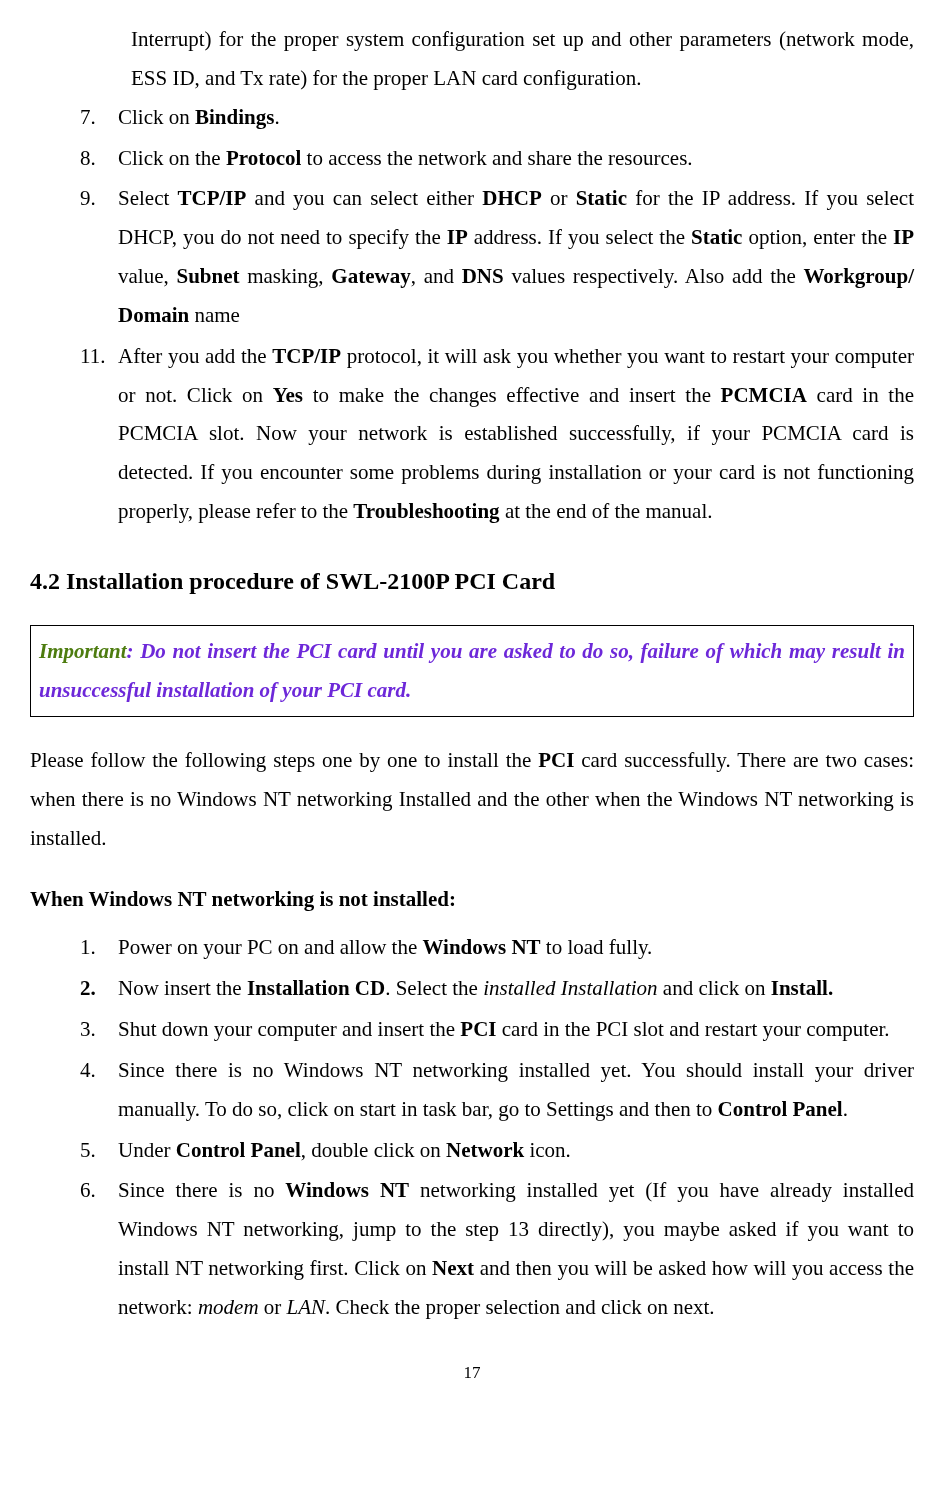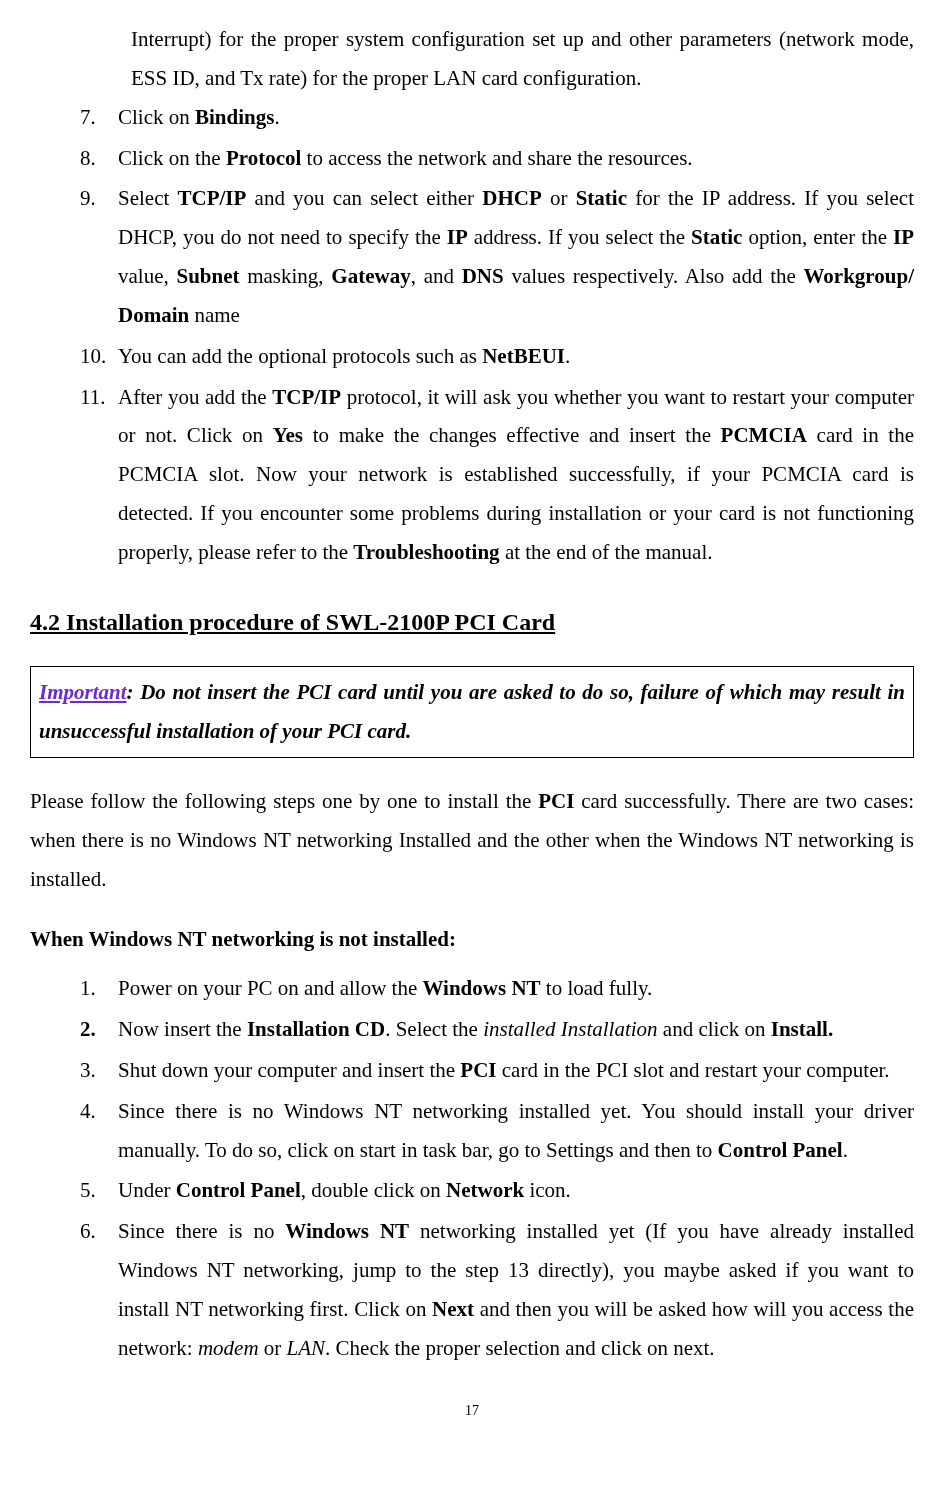--- a/index.html
+++ b/index.html
@@ -28,51 +28,49 @@
     text-align: justify;
     flex: 1;
   }
   .cont-indent {
     margin-left: 101px;
     text-align: justify;
   }
   h2.section-head {
     font-size: 24px;
     font-weight: bold;
-    text-decoration: underline;
     margin-top: 28px;
     margin-bottom: 22px;
   }
   .important-box {
     border: 1px solid #000;
     padding: 6px 8px;
     font-style: italic;
     font-weight: bold;
     text-align: justify;
     line-height: 1.85;
     margin-bottom: 24px;
   }
   .important-label {
-    color: #6d28d9;
-    text-decoration: underline;
+    color: #4d7c0f;
   }
   .important-rest {
-    color: #000000;
+    color: #6d28d9;
   }
   .para {
     text-align: justify;
     margin-bottom: 22px;
   }
   .sub-head {
     font-weight: bold;
     margin-bottom: 10px;
   }
   .page-num {
     text-align: center;
-    font-size: 14px;
+    font-size: 17px;
     margin-top: 30px;
   }
   b { font-weight: bold; }
   i { font-style: italic; }
 </style>
 </head>
 <body>
 
 <div class="cont-indent">Interrupt) for the proper system configuration set up and other parameters (network mode, ESS ID, and Tx rate) for the proper LAN card configuration.</div>
 
@@ -81,24 +79,20 @@
     <div class="num">7.</div>
     <div class="body">Click on <b>Bindings</b>.</div>
   </div>
   <div class="item">
     <div class="num">8.</div>
     <div class="body">Click on the <b>Protocol</b> to access the network and share the resources.</div>
   </div>
   <div class="item">
     <div class="num">9.</div>
     <div class="body">Select <b>TCP/IP</b> and you can select either <b>DHCP</b> or <b>Static</b> for the IP address. If you select DHCP, you do not need to specify the <b>IP</b> address. If you select the <b>Static</b> option, enter the <b>IP</b> value, <b>Subnet</b> masking, <b>Gateway</b>, and <b>DNS</b> values respectively. Also add the <b>Workgroup/ Domain</b> name</div>
-  </div>
-  <div class="item">
-    <div class="num">10.</div>
-    <div class="body">You can add the optional protocols such as <b>NetBEUI</b>.</div>
   </div>
   <div class="item">
     <div class="num">11.</div>
     <div class="body">After you add the <b>TCP/IP</b> protocol, it will ask you whether you want to restart your computer or not. Click on <b>Yes</b> to make the changes effective and insert the <b>PCMCIA</b> card in the PCMCIA slot. Now your network is established successfully, if your PCMCIA card is detected. If you encounter some problems during installation or your card is not functioning properly, please refer to the <b>Troubleshooting</b> at the end of the manual.</div>
   </div>
 </div>
 
 <h2 class="section-head">4.2 Installation procedure of SWL-2100P PCI Card</h2>
 
 <div class="important-box">

